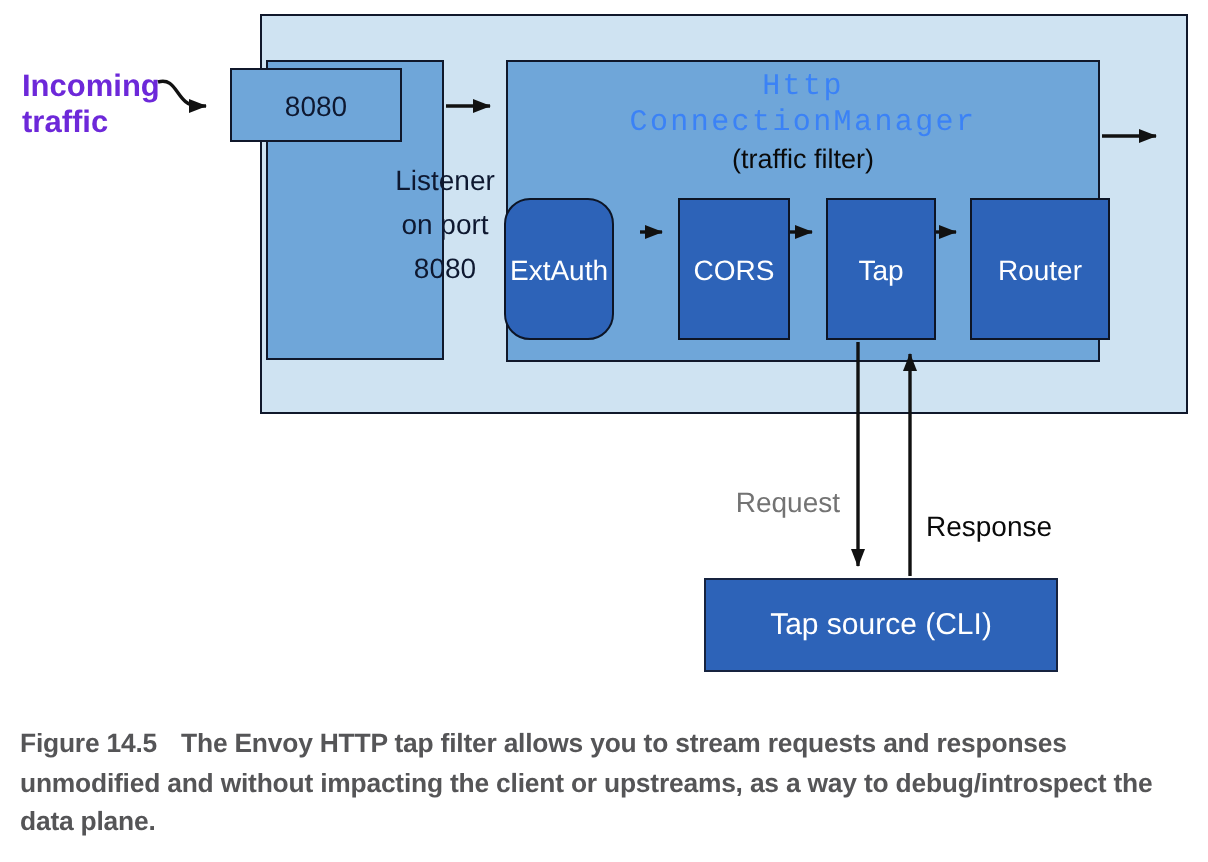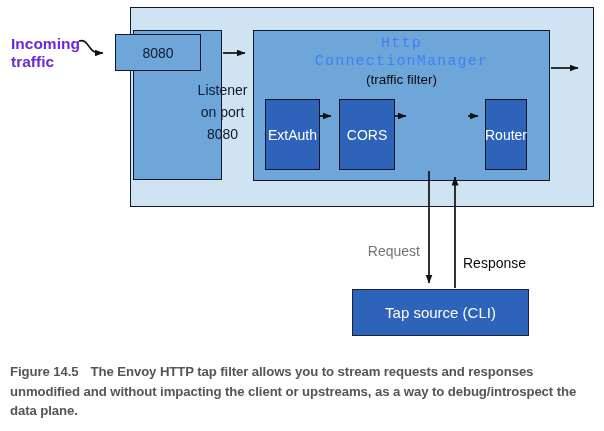--- a/index.html
+++ b/index.html
@@ -73,24 +73,24 @@
     z-index: 3;
   }
   .filter-box {
     top: 99px; height: 71px;
     background: var(--filter-fill);
     border: 1.4px solid #0d1526;
     display: flex; align-items: center; justify-content: center;
     color: #ffffff; font-size: 14px;
     z-index: 3;
   }
-  .f-extauth { left: 265px; width: 55px; }
+  .f-extauth { left: 252px; width: 55px; border-radius: 13px; }
   .f-cors    { left: 339px; width: 56px; }
   .f-tap     { left: 413px; width: 55px; }
-  .f-router  { left: 485px; width: 42px; }
+  .f-router  { left: 485px; width: 70px; }
 
   .incoming-label {
     left: 11px; top: 35px;
     font-size: 15.5px; font-weight: bold; line-height: 17.5px;
     color: #6d28d9;
     z-index: 3;
   }
   .request-label {
     left: 346px; top: 243px; width: 74px;
     text-align: right; font-size: 14px; color: #737373;
@@ -150,20 +150,23 @@
   <div class="abs hcm-title preline">Http
 ConnectionManager</div>
   <div class="abs hcm-subtitle">(traffic filter)</div>
 
   <div class="abs filter-box f-extauth">
     <span>ExtAuth</span>
   </div>
   <div class="abs filter-box f-cors">
     <span>CORS</span>
   </div>
+  <div class="abs filter-box f-tap">
+    <span>Tap</span>
+  </div>
   <div class="abs filter-box f-router">
     <span>Router</span>
   </div>
 
   <div class="abs incoming-label preline">Incoming
 traffic</div>
   <div class="abs request-label">Request</div>
   <div class="abs response-label">Response</div>
 
   <div class="abs tap-source-box">

